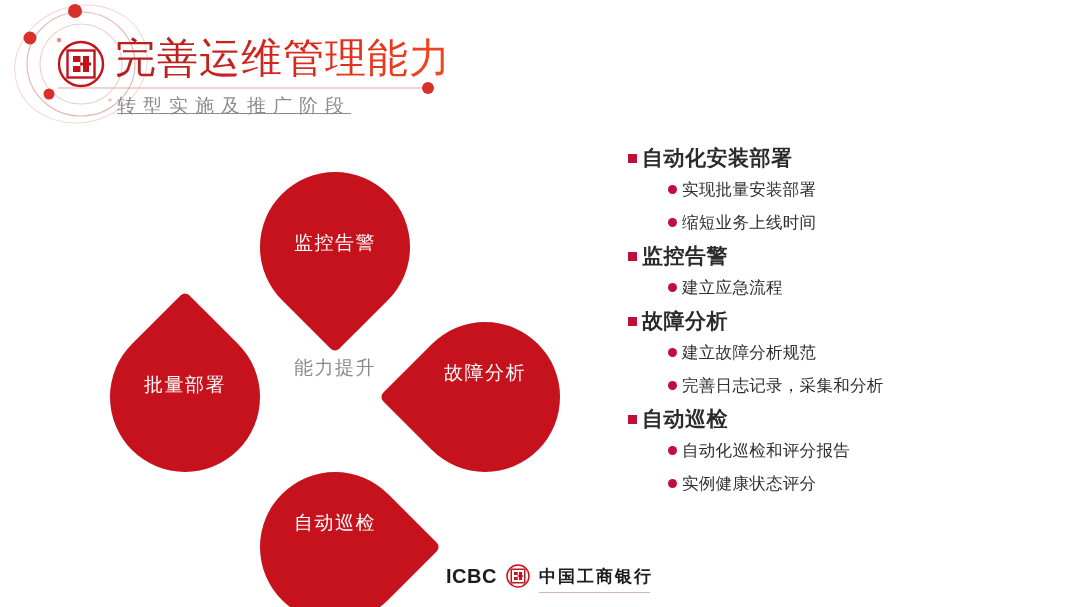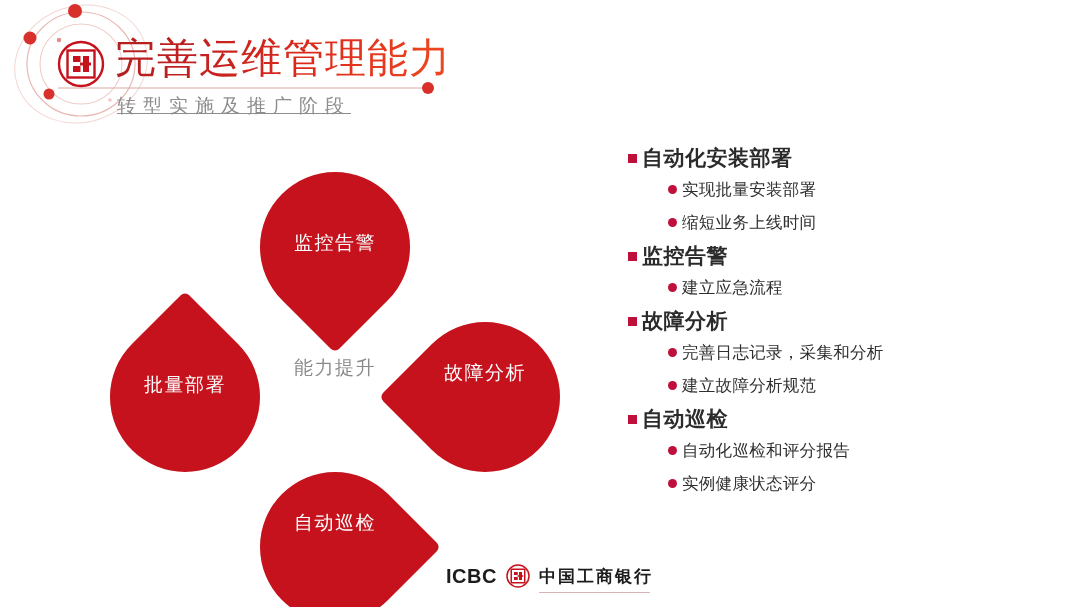--- a/index.html
+++ b/index.html
@@ -283,25 +283,25 @@
       </div>
     </div>
 
     <div class="group">
       <div class="group-head">
         <span class="sq-marker"></span>
         <span>故障分析</span>
       </div>
       <div class="sub-item">
         <span class="dot-marker"></span>
+        <span>建立故障分析规范</span>
+      </div>
+      <div class="sub-item">
+        <span class="dot-marker"></span>
         <span>完善日志记录，采集和分析</span>
-      </div>
-      <div class="sub-item">
-        <span class="dot-marker"></span>
-        <span>建立故障分析规范</span>
       </div>
     </div>
 
     <div class="group">
       <div class="group-head">
         <span class="sq-marker"></span>
         <span>自动巡检</span>
       </div>
       <div class="sub-item">
         <span class="dot-marker"></span>

